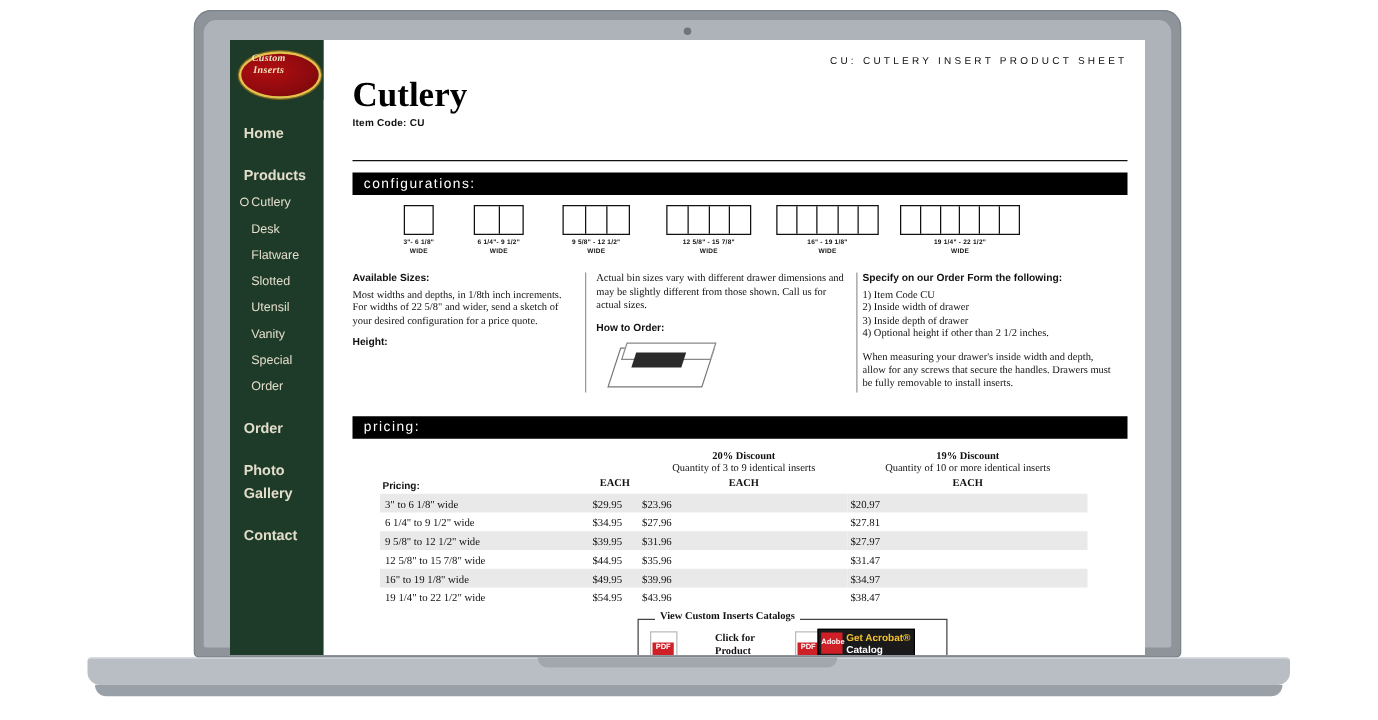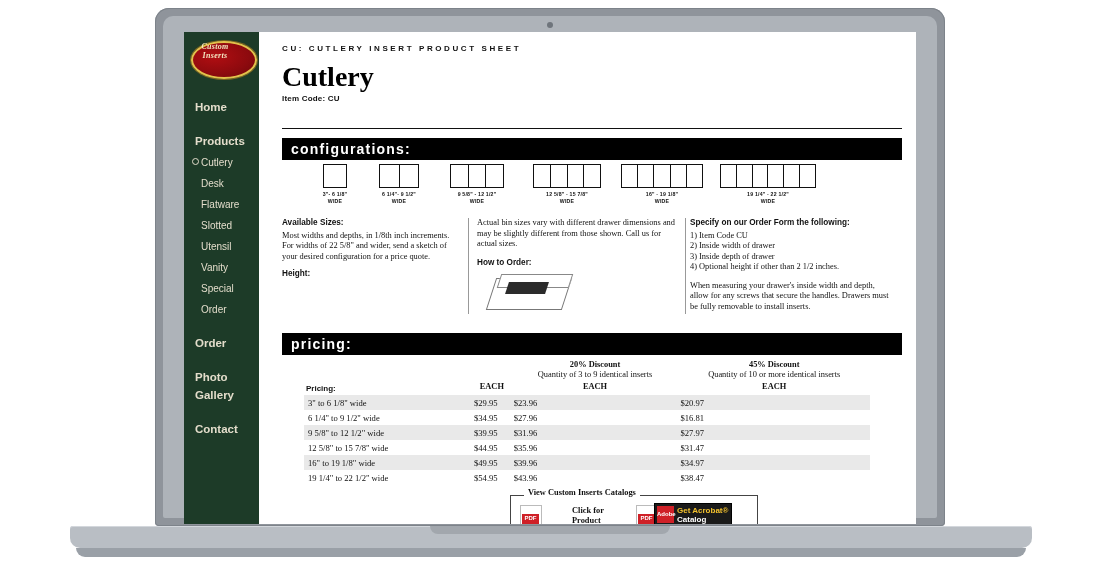--- a/index.html
+++ b/index.html
@@ -82,35 +82,35 @@
   .nav .gap{height:10px;}
 
   .content{
     position:absolute;left:75px;top:0;width:657px;height:492px;background:#fff;
     padding:0;
   }
   .page-head{
     position:absolute;left:98px;top:12px;width:620px;
   }
   .eyebrow{
-    font-size:8px;font-weight:bold;letter-spacing:2.6px;color:#111;
+    font-size:8px;font-weight:normal;letter-spacing:2.6px;color:#111;text-align:right;
   }
   .title{
     font-family:"Liberation Serif", serif;
     font-weight:bold;font-size:28px;color:#000;margin-top:10px;line-height:28px;
   }
   .itemcode{
     font-size:8px;font-weight:bold;color:#111;margin-top:3px;letter-spacing:.2px;
   }
   .hr{
     position:absolute;left:98px;top:96px;width:620px;height:1px;background:#111;
   }
   .barhead{
     position:absolute;background:#000;color:#fff;
-    font-size:14px;font-weight:bold;letter-spacing:1.2px;
+    font-size:11px;font-weight:normal;letter-spacing:1.2px;
     padding:3px 0 3px 9px;
   }
   #cfg-bar{left:98px;top:106px;width:611px;}
   #pricing-bar{left:98px;top:301px;width:611px;}
 
   
   .cfg-row{
     position:absolute;left:98px;top:132px;width:620px;height:52px;
   }
   .cfg{
@@ -355,42 +355,42 @@
       <table>
         <thead>
           <tr>
             <th class="lbl" rowspan="2">Pricing:</th>
             <th></th>
             <th>
               <div>20% Discount</div>
               <div style="font-weight:normal">Quantity of 3 to 9 identical inserts</div>
             </th>
             <th>
-              <div>45% Discount</div>
+              <div>19% Discount</div>
               <div style="font-weight:normal">Quantity of 10 or more identical inserts</div>
             </th>
           </tr>
           <tr>
             <th class="each">EACH</th>
             <th class="each">EACH</th>
             <th class="each">EACH</th>
           </tr>
         </thead>
         <tbody>
           <tr class="alt">
             <td class="lbl">3" to 6 1/8" wide</td>
             <td>$29.95</td>
             <td>$23.96</td>
             <td>$20.97</td>
           </tr>
           <tr>
             <td class="lbl">6 1/4" to 9 1/2" wide</td>
             <td>$34.95</td>
             <td>$27.96</td>
-            <td>$16.81</td>
+            <td>$27.81</td>
           </tr>
           <tr class="alt">
             <td class="lbl">9 5/8" to 12 1/2" wide</td>
             <td>$39.95</td>
             <td>$31.96</td>
             <td>$27.97</td>
           </tr>
           <tr>
             <td class="lbl">12 5/8" to 15 7/8" wide</td>
             <td>$44.95</td>

